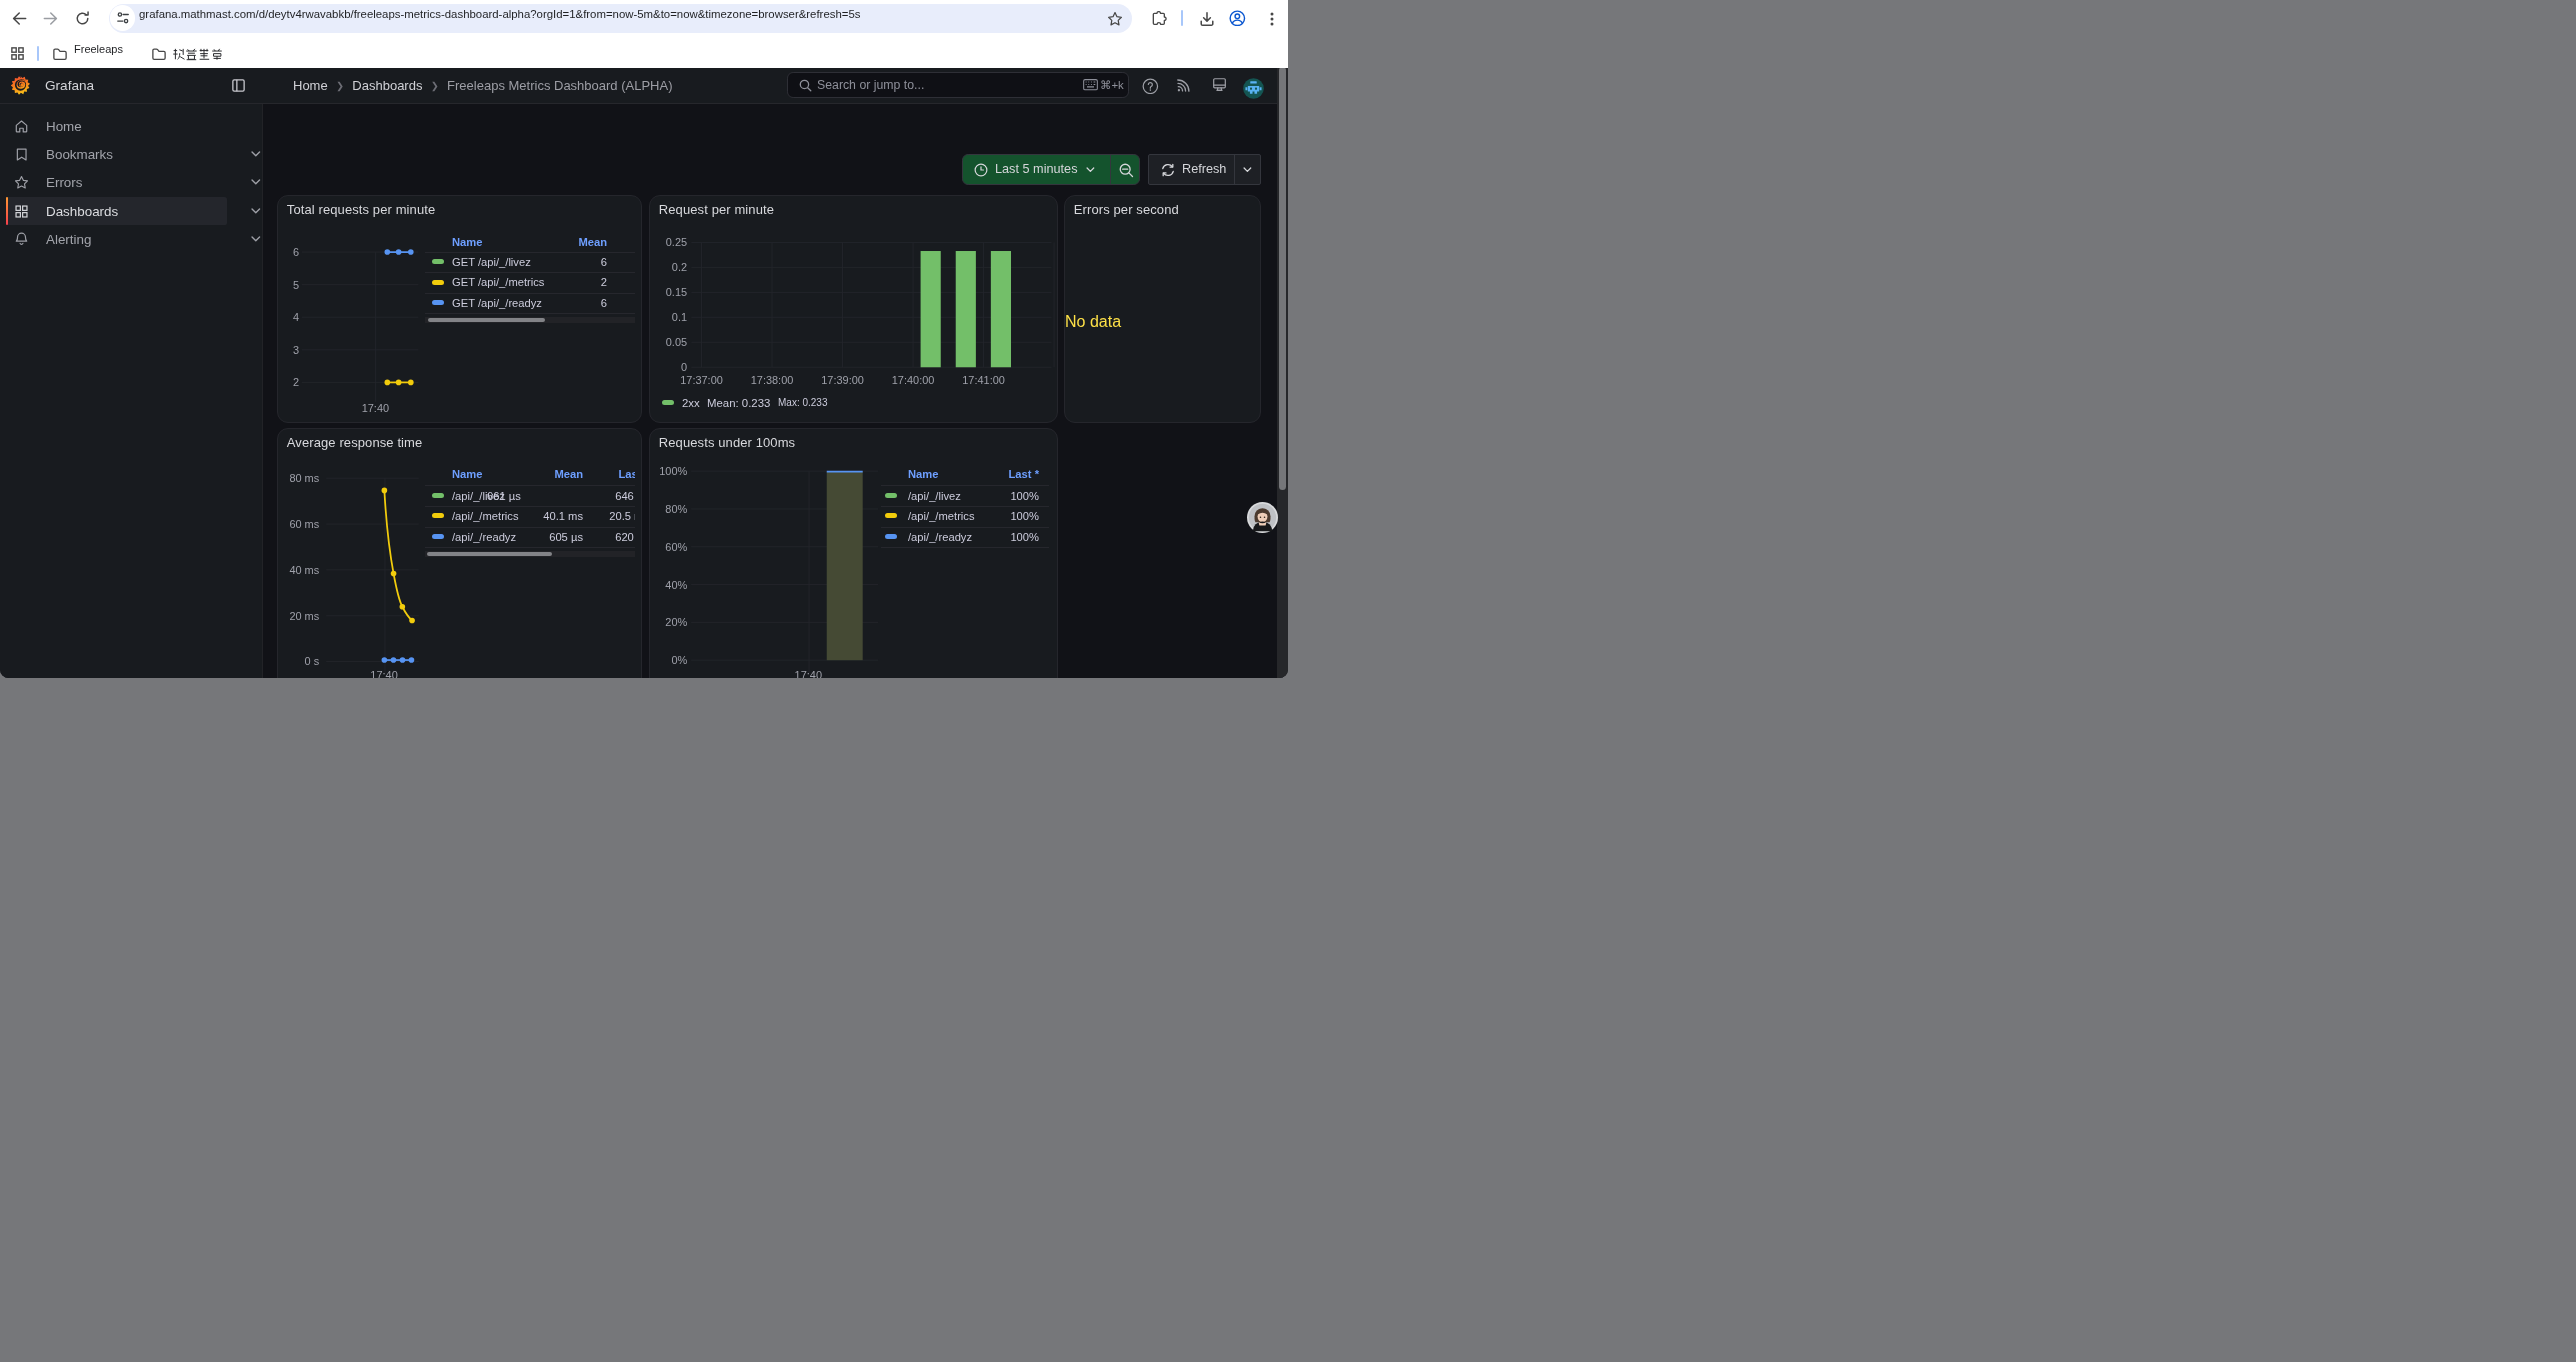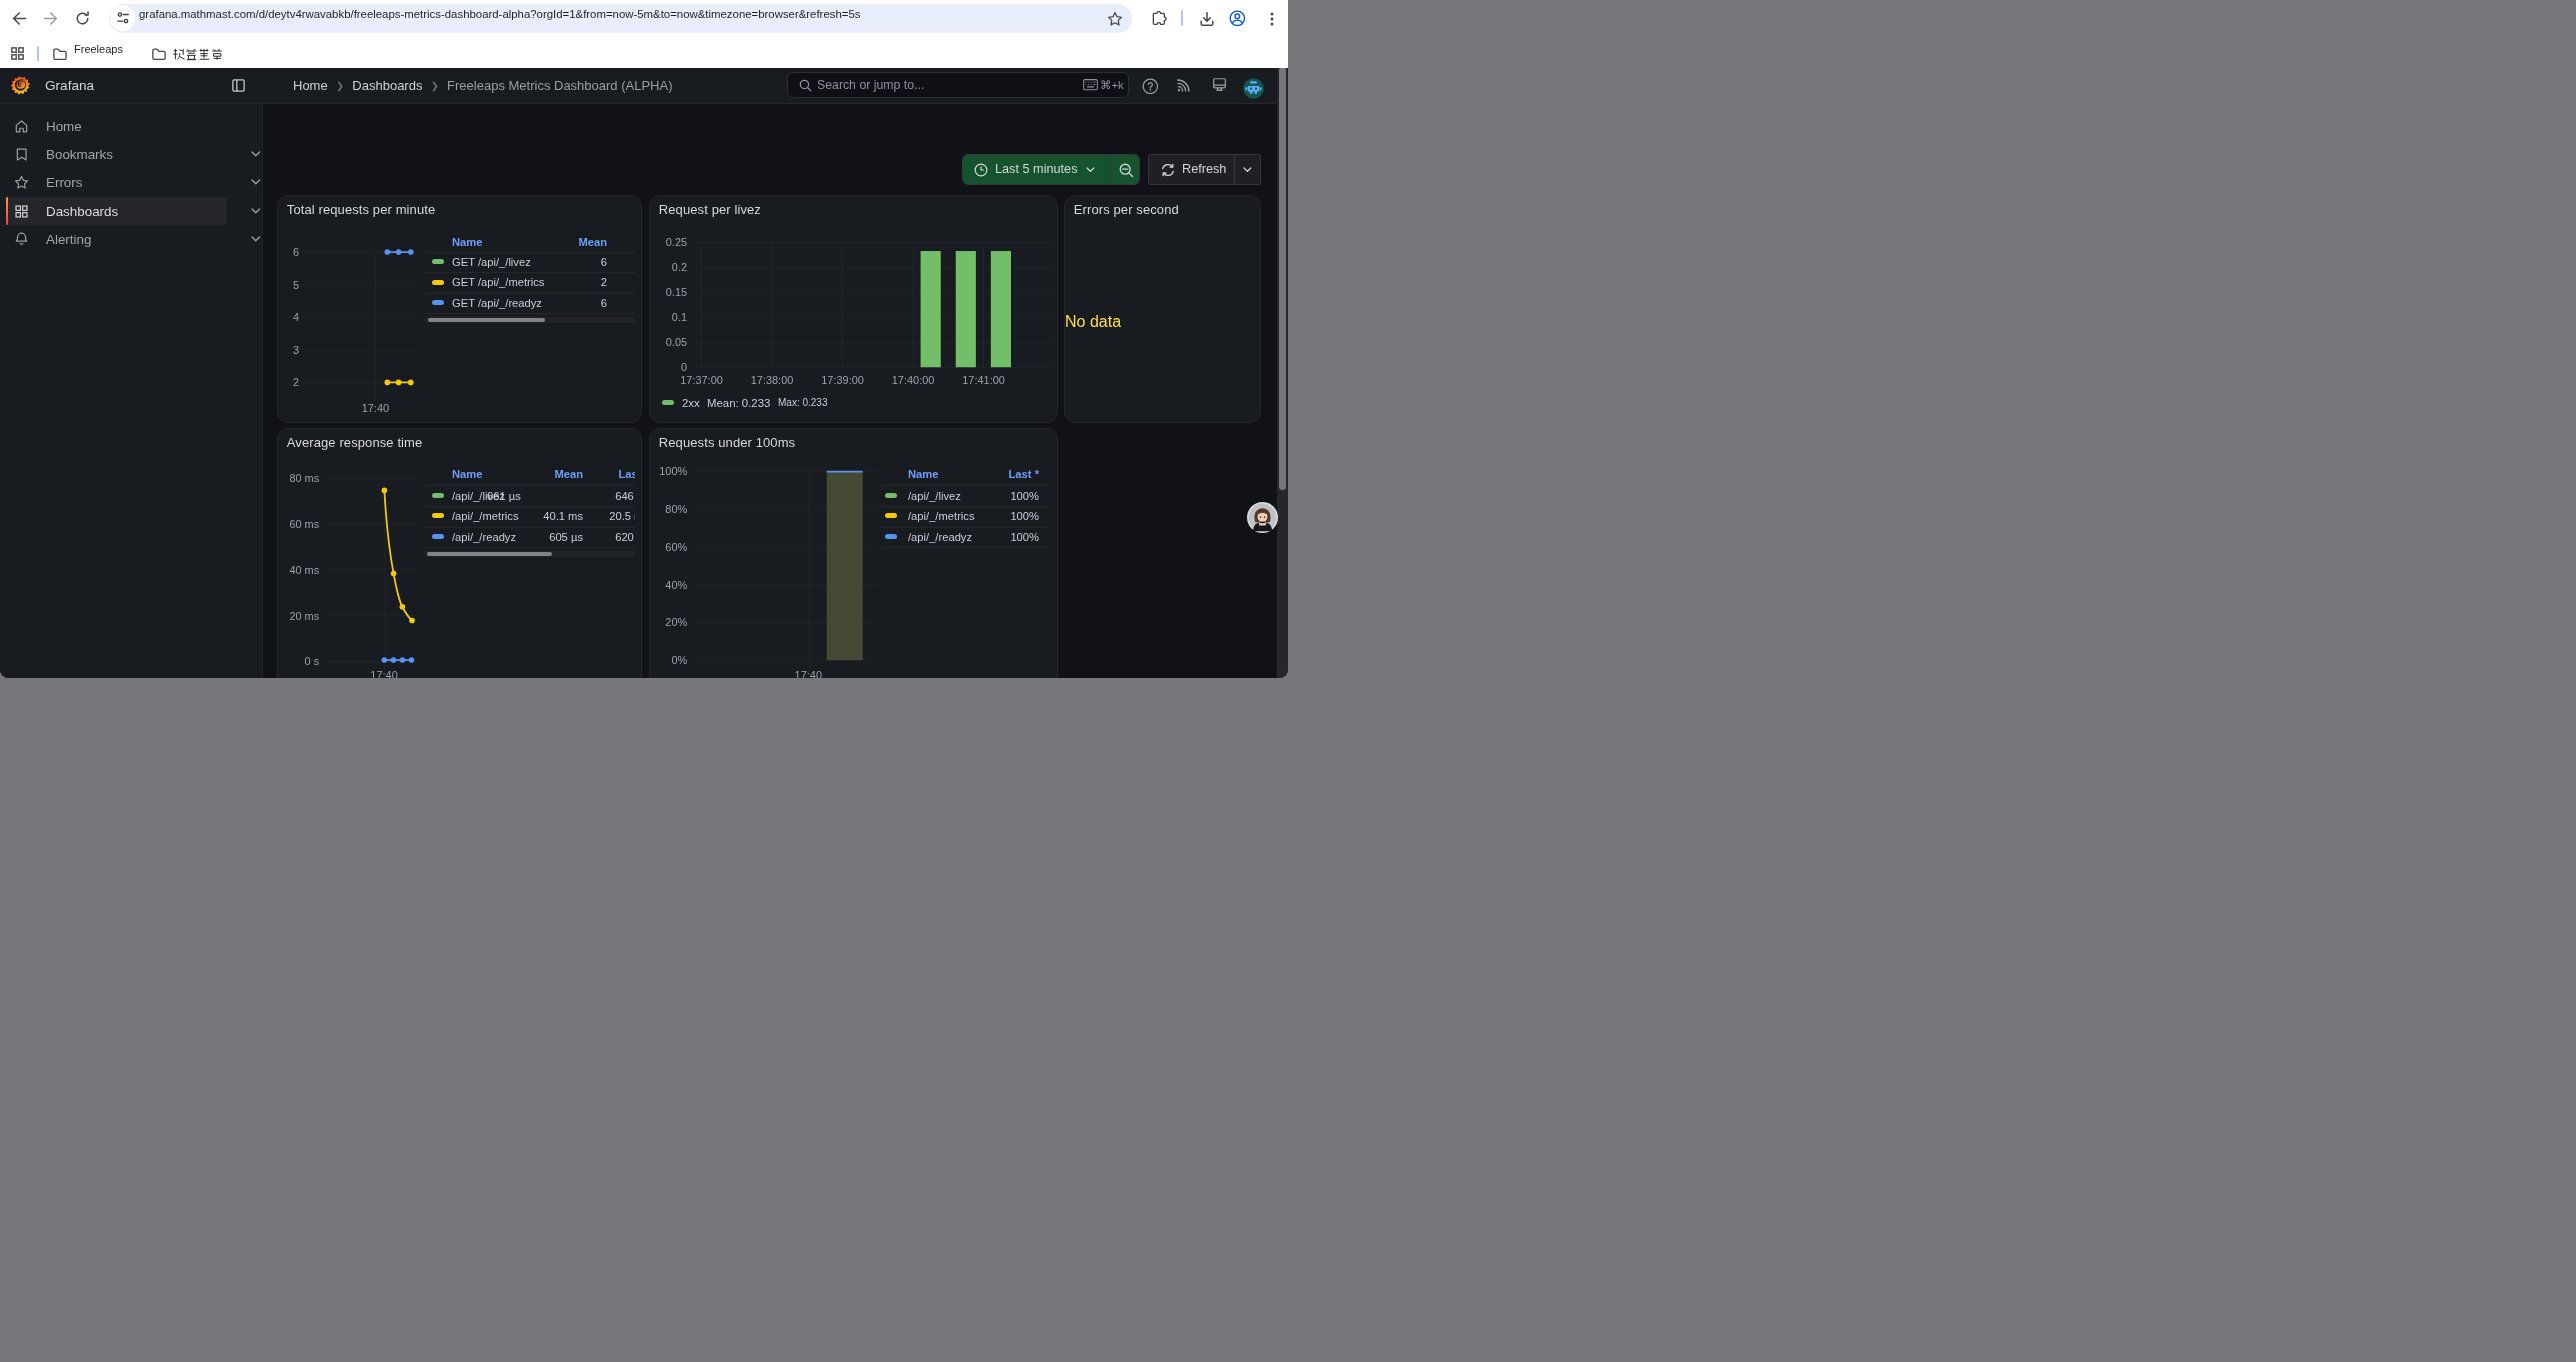--- a/index.html
+++ b/index.html
@@ -303,21 +303,21 @@
       <div class="abs lrow" style="left:174px;top:80px">GET /api/_/metrics</div>
       <div class="abs lrow" style="left:147px;top:80px;width:182px;text-align:right">2</div>
       <div class="pill" style="left:154px;top:104px;background:#5794f2"></div>
       <div class="abs lrow" style="left:174px;top:101px">GET /api/_/readyz</div>
       <div class="abs lrow" style="left:147px;top:101px;width:182px;text-align:right">6</div>
       <div class="abs" style="left:147px;top:121px;width:210px;height:5.7px;background:#222327"></div>
       <div class="abs" style="left:150px;top:122px;width:117px;height:4px;border-radius:2px;background:#828387"></div>
     </div>
 
     <div class="panel" style="left:649px;top:127px;width:409px;height:228px">
-      <div class="ptitle">Request per livez</div>
+      <div class="ptitle">Request per minute</div>
       <svg class="abs" style="left:0;top:0" width="407" height="226" viewBox="0 0 464 258">
         <g stroke="#24262c" stroke-width="1">
           <line x1="47" y1="53" x2="458" y2="53"></line>
             <line x1="47" y1="81.5" x2="458" y2="81.5"></line>
             <line x1="47" y1="110" x2="458" y2="110"></line>
             <line x1="47" y1="138.5" x2="458" y2="138.5"></line>
             <line x1="47" y1="167" x2="458" y2="167"></line>
             <line x1="47" y1="195.5" x2="458" y2="195.5"></line>
           <line x1="58.5" y1="53" x2="58.5" y2="195.5"></line>
             <line x1="139" y1="53" x2="139" y2="195.5"></line>

